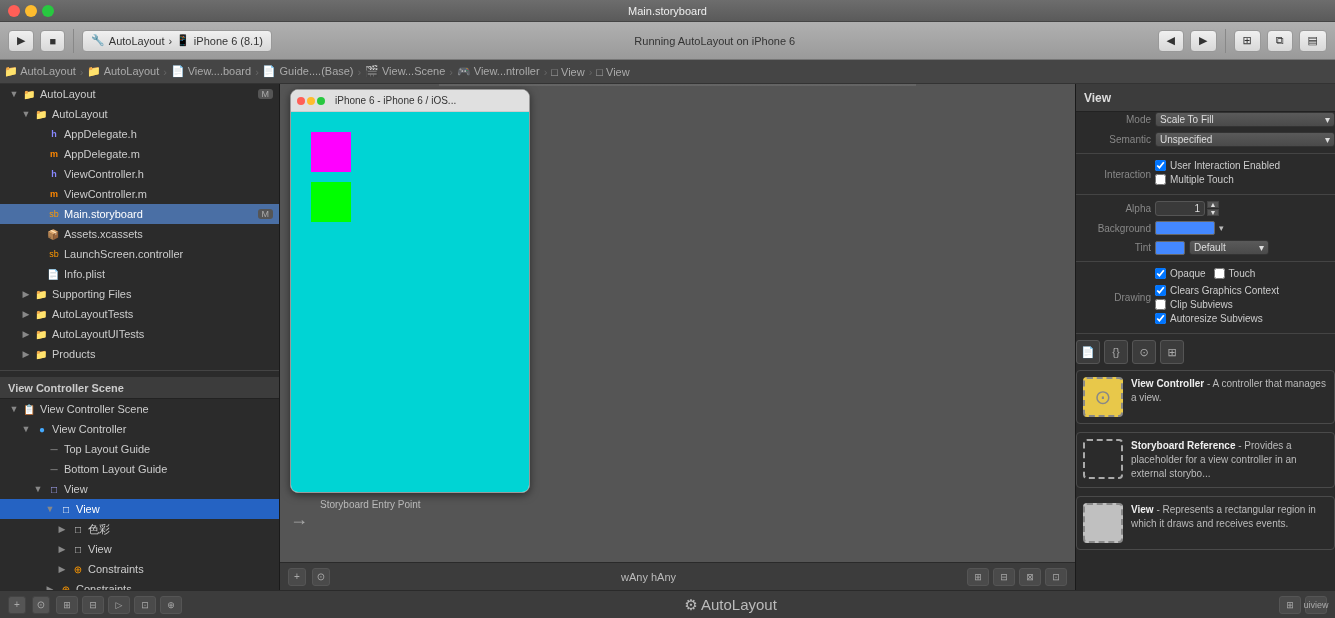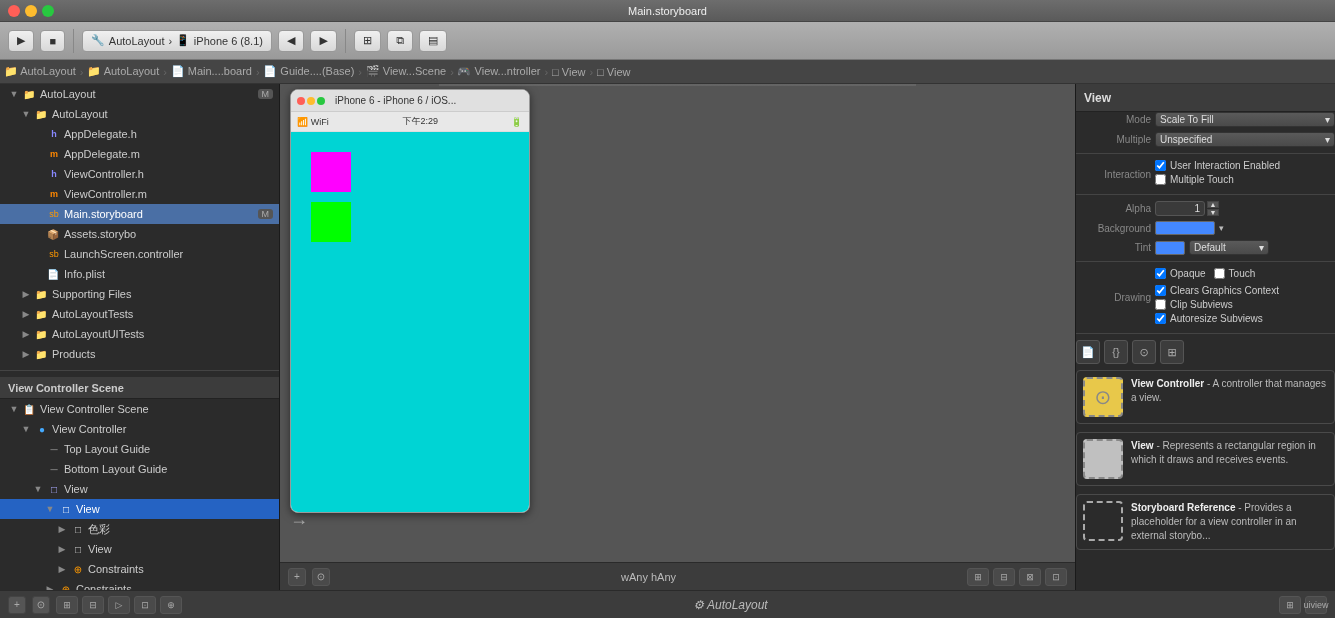--- a/index.html
+++ b/index.html
@@ -265,21 +265,21 @@
       display: flex; align-items: center; padding: 0 8px; gap: 6px;
     }
     .bottom-bar-btn {
       width: 18px; height: 18px;
       background: #555;
       border: 1px solid #444;
       border-radius: 3px;
       display: flex; align-items: center; justify-content: center;
       cursor: pointer; font-size: 10px; color: #aaa;
     }
-    .bottom-scheme { font-size: 12px; color: #bbb; margin-left: auto; font-style: italic; }
+    .bottom-scheme { font-size: 15px; color: #bbb; margin-left: auto; }
   </style>
 </head>
 <body>
 
 <div class="title-bar">
   <div class="traffic-lights">
     <div class="tl close"></div>
     <div class="tl min"></div>
     <div class="tl max"></div>
   </div>
@@ -294,35 +294,36 @@
     <span>■</span>
   </div>
   <div class="toolbar-separator"></div>
   <div class="scheme-selector">
     <span>🔧</span>
     <span>AutoLayout</span>
     <span>›</span>
     <span>📱</span>
     <span>iPhone 6 (8.1)</span>
   </div>
+  <div class="status-bar-top">Running AutoLayout on iPhone 6</div>
   <div class="toolbar-btn">◀</div>
   <div class="toolbar-btn">▶</div>
   <div class="toolbar-separator"></div>
   <div class="toolbar-btn">⊞</div>
   <div class="toolbar-btn">⧉</div>
   <div class="toolbar-btn">▤</div>
 </div>
 
 <div class="tab-bar">
   <div class="tab-crumb">
     <span>📁 AutoLayout</span>
     <span class="sep">›</span>
     <span>📁 AutoLayout</span>
     <span class="sep">›</span>
-    <span>📄 Main....board</span>
+    <span>📄 View....board</span>
     <span class="sep">›</span>
     <span>📄 Guide....(Base)</span>
     <span class="sep">›</span>
     <span>🎬 View...Scene</span>
     <span class="sep">›</span>
     <span>🎮 View...ntroller</span>
     <span class="sep">›</span>
     <span>□ View</span>
     <span class="sep">›</span>
     <span>□ View</span>
@@ -367,21 +368,21 @@
       </div>
       <div class="tree-item indent-3 selected-light">
         <span class="tree-arrow"></span>
         <span class="tree-icon" style="color:#ff9900;font-size:9px">sb</span>
         <span>Main.storyboard</span>
         <span class="badge">M</span>
       </div>
       <div class="tree-item indent-3">
         <span class="tree-arrow"></span>
         <span class="tree-icon">📦</span>
-        <span>Assets.storybo</span>
+        <span>Assets.xcassets</span>
       </div>
       <div class="tree-item indent-3">
         <span class="tree-arrow"></span>
         <span class="tree-icon" style="color:#ff9900;font-size:9px">sb</span>
         <span>LaunchScreen.controller</span>
       </div>
       <div class="tree-item indent-3">
         <span class="tree-arrow"></span>
         <span class="tree-icon">📄</span>
         <span>Info.plist</span>
@@ -482,25 +483,20 @@
 
       <div style="position:absolute;bottom:60px;left:10px;font-size:18px;color:#aaa;transform:rotate(0deg);">→</div>
 
       <div class="iphone-frame">
         <div class="iphone-titlebar">
           <div class="iphone-dot red"></div>
           <div class="iphone-dot yellow"></div>
           <div class="iphone-dot green"></div>
           <span class="iphone-screen-title">iPhone 6 - iPhone 6 / iOS...</span>
         </div>
-        <div class="iphone-statusbar">
-          <span>📶 WiFi</span>
-          <span>下午2:29</span>
-          <span>🔋</span>
-        </div>
         <div class="iphone-content">
           <div class="pink-square"></div>
           <div class="green-square"></div>
         </div>
       </div>
 
       <div style="position:absolute;top:0;left:0;right:0;height:2px;background:linear-gradient(to right,transparent 20%,#888 20%,#888 80%,transparent 80%);opacity:0.3;"></div>
     </div>
 
     <div style="position:absolute;bottom:0;left:0;right:0;height:28px;background:#3c3c3c;border-top:1px solid #2a2a2a;display:flex;align-items:center;padding:0 8px;gap:6px;">
@@ -528,21 +524,21 @@
         <span class="prop-label">Mode</span>
         <div class="prop-value">
           <div class="prop-select">
             <span>Scale To Fill</span>
             <span>▾</span>
           </div>
         </div>
       </div>
 
       <div class="prop-row">
-        <span class="prop-label">Multiple</span>
+        <span class="prop-label">Semantic</span>
         <div class="prop-value">
           <div class="prop-select">
             <span>Unspecified</span>
             <span>▾</span>
           </div>
         </div>
       </div>
 
 
       <div class="divider"></div>
@@ -640,31 +636,31 @@
 
       <div class="info-block">
         <div class="info-icon">
           <span style="font-size:20px;color:#888;">⊙</span>
         </div>
         <div class="info-text">
           <strong>View Controller</strong> - A controller that manages a view.
         </div>
       </div>
       <div class="info-block">
+        <div class="info-icon dashed" style="border:2px dashed #aaa;">
+        </div>
+        <div class="info-text">
+          <strong>Storyboard Reference</strong> - Provides a placeholder for a view controller in an external storybo...
+        </div>
+      </div>
+      <div class="info-block">
         <div class="info-icon plain" style="background:#c0c0c0;">
         </div>
         <div class="info-text">
           <strong>View</strong> - Represents a rectangular region in which it draws and receives events.
-        </div>
-      </div>
-      <div class="info-block">
-        <div class="info-icon dashed" style="border:2px dashed #aaa;">
-        </div>
-        <div class="info-text">
-          <strong>Storyboard Reference</strong> - Provides a placeholder for a view controller in an external storybo...
         </div>
       </div>
     </div>
   </div>
 
 </div>
 
 <div class="bottom-bar">
   <div class="bottom-bar-btn">+</div>
   <div class="bottom-bar-btn">⊙</div>

